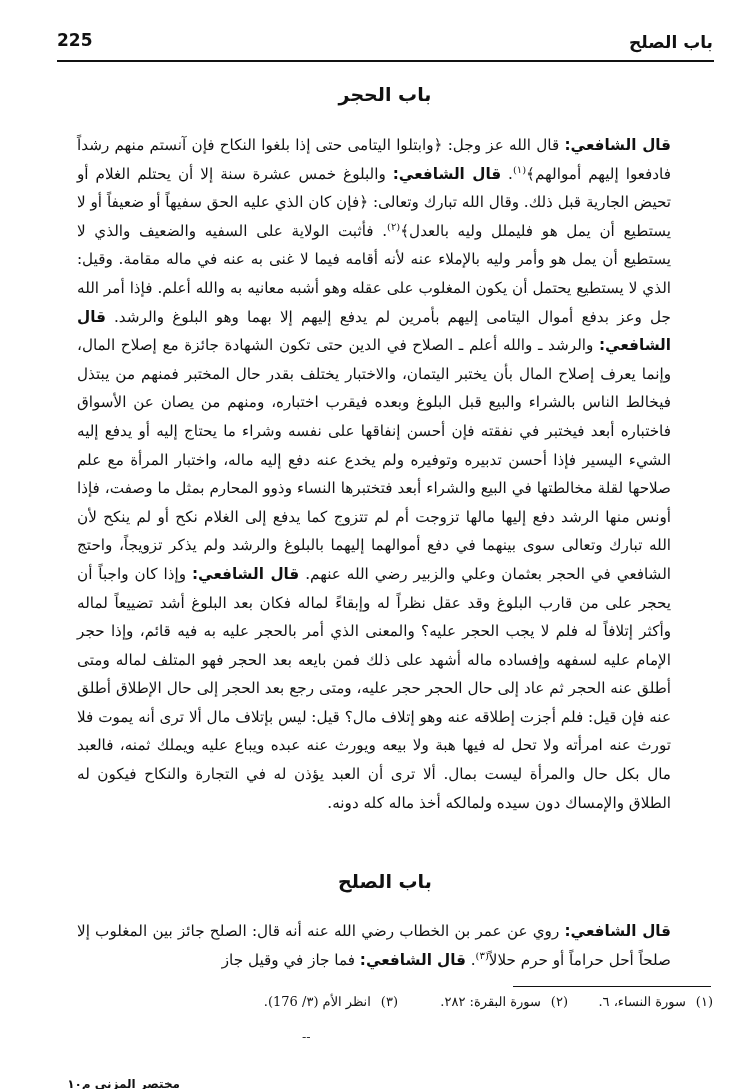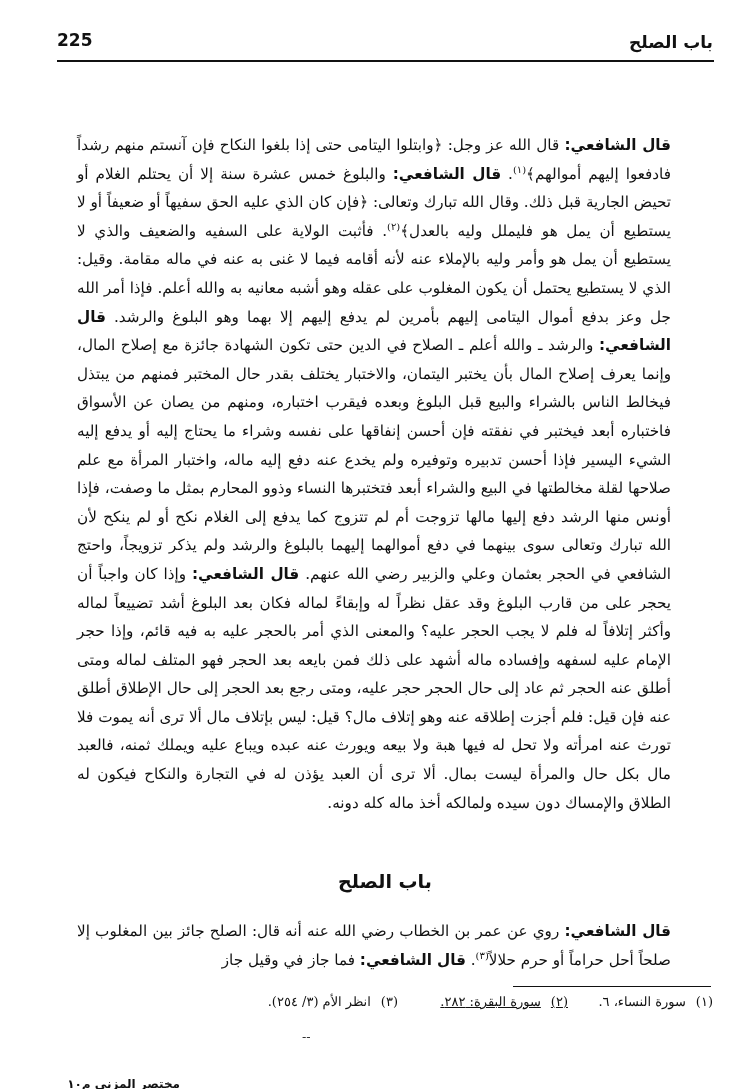--- a/index.html
+++ b/index.html
@@ -22,54 +22,55 @@
   .quran { }
   sup.fn { font-size: 10px; vertical-align: super; line-height: 0; }
   .indent { padding-right: 28px; }
   .fn-rule { position: absolute; left: 513px; top: 986px; width: 198px; height: 0;
              border-top: 1.5px solid #111; }
   .footnotes { position: absolute; left: 63px; top: 994px; width: 650px; direction: rtl;
                font-family: "DejaVu Serif", serif; font-size: 13px; display: flex; gap: 0; }
   .footnote { white-space: nowrap; }
   .footnote .fn-num { margin-left: 10px; }
   .fn1 { width: 145px; }
-  .fn2 { width: 170px; text-decoration: underline; }
+  .fn2 { width: 170px; }
   .fn3 { }
   .signature { position: absolute; right: 575px; top: 1030px; direction: rtl;
                font-family: "DejaVu Sans", sans-serif; font-size: 12px; font-weight: bold; white-space: nowrap; margin-top: 47px; }
   .center-mark { position: absolute; left: 302px; top: 1030px; font-size: 12px; color: #333; }
 </style>
 </head>
 <body>
 
 <div class="page">
 
   <div class="running-header">
     <span class="running-title">باب الصلح</span>
     <span class="page-number">225</span>
   </div>
   <div class="header-rule"></div>
 
+  <div class="section-title" style="top:83px;">باب الحجر</div>
   <div class="body-text" style="top:117px;">
     <p class="indent" id="para-0"><span class="speaker">قال الشافعي:</span><span class="txt"> قال الله عز وجل: </span><span class="quran">﴿وابتلوا اليتامى حتى إذا بلغوا النكاح فإن آنستم منهم رشداً فادفعوا إليهم أموالهم﴾</span><sup class="fn">(١)</sup><span class="txt">. </span><span class="speaker">قال الشافعي:</span><span class="txt"> والبلوغ خمس عشرة سنة إلا أن يحتلم الغلام أو تحيض الجارية قبل ذلك. وقال الله تبارك وتعالى: </span><span class="quran">﴿فإن كان الذي عليه الحق سفيهاً أو ضعيفاً أو لا يستطيع أن يمل هو فليملل وليه بالعدل﴾</span><sup class="fn">(٢)</sup><span class="txt">. فأثبت الولاية على السفيه والضعيف والذي لا يستطيع أن يمل هو وأمر وليه بالإملاء عنه لأنه أقامه فيما لا غنى به عنه في ماله مقامة. وقيل: الذي لا يستطيع يحتمل أن يكون المغلوب على عقله وهو أشبه معانيه به والله أعلم. فإذا أمر الله جل وعز بدفع أموال اليتامى إليهم بأمرين لم يدفع إليهم إلا بهما وهو البلوغ والرشد. </span><span class="speaker">قال الشافعي:</span><span class="txt"> والرشد ـ والله أعلم ـ الصلاح في الدين حتى تكون الشهادة جائزة مع إصلاح المال، وإنما يعرف إصلاح المال بأن يختبر اليتمان، والاختبار يختلف بقدر حال المختبر فمنهم من يبتذل فيخالط الناس بالشراء والبيع قبل البلوغ وبعده فيقرب اختباره، ومنهم من يصان عن الأسواق فاختباره أبعد فيختبر في نفقته فإن أحسن إنفاقها على نفسه وشراء ما يحتاج إليه أو يدفع إليه الشيء اليسير فإذا أحسن تدبيره وتوفيره ولم يخدع عنه دفع إليه ماله، واختبار المرأة مع علم صلاحها لقلة مخالطتها في البيع والشراء أبعد فتختبرها النساء وذوو المحارم بمثل ما وصفت، فإذا أونس منها الرشد دفع إليها مالها تزوجت أم لم تتزوج كما يدفع إلى الغلام نكح أو لم ينكح لأن الله تبارك وتعالى سوى بينهما في دفع أموالهما إليهما بالبلوغ والرشد ولم يذكر تزويجاً، واحتج الشافعي في الحجر بعثمان وعلي والزبير رضي الله عنهم. </span><span class="speaker">قال الشافعي:</span><span class="txt"> وإذا كان واجباً أن يحجر على من قارب البلوغ وقد عقل نظراً له وإبقاءً لماله فكان بعد البلوغ أشد تضييعاً لماله وأكثر إتلافاً له فلم لا يجب الحجر عليه؟ والمعنى الذي أمر بالحجر عليه به فيه قائم، وإذا حجر الإمام عليه لسفهه وإفساده ماله أشهد على ذلك فمن بايعه بعد الحجر فهو المتلف لماله ومتى أطلق عنه الحجر ثم عاد إلى حال الحجر حجر عليه، ومتى رجع بعد الحجر إلى حال الإطلاق أطلق عنه فإن قيل: فلم أجزت إطلاقه عنه وهو إتلاف مال؟ قيل: ليس بإتلاف مال ألا ترى أنه يموت فلا تورث عنه امرأته ولا تحل له فيها هبة ولا بيعه ويورث عنه عبده ويباع عليه ويملك ثمنه، فالعبد مال بكل حال والمرأة ليست بمال. ألا ترى أن العبد يؤذن له في التجارة والنكاح فيكون له الطلاق والإمساك دون سيده ولمالكه أخذ ماله كله دونه.</span></p>
   </div>
 
   <div class="section-title" style="top:870px;">باب الصلح</div>
   <div class="body-text" style="top:903px;">
     <p class="indent" id="para-1"><span class="speaker">قال الشافعي:</span><span class="txt"> روي عن عمر بن الخطاب رضي الله عنه أنه قال: الصلح جائز بين المغلوب إلا صلحاً أحل حراماً أو حرم حلالاً</span><sup class="fn">(٣)</sup><span class="txt">. </span><span class="speaker">قال الشافعي:</span><span class="txt"> فما جاز في وقيل جاز</span></p>
   </div>
 
   <div class="fn-rule"></div>
   <div class="footnotes">
     <div class="footnote fn1">
       <span class="fn-num">(١)</span><span>سورة النساء، ٦.</span>
     </div>
     <div class="footnote fn2">
       <span class="fn-num">(٢)</span><span>سورة البقرة: ٢٨٢.</span>
     </div>
     <div class="footnote fn3">
-      <span class="fn-num">(٣)</span><span>انظر الأم (٣/ ٢٥٤).</span>
+      <span class="fn-num">(٣)</span><span>انظر الأم (٣/ 176).</span>
     </div>
   </div>
 
   <div class="center-mark">--</div>
   <div class="signature">مختصر المزني م١٠</div>
 </div>
 
 </body></html>

